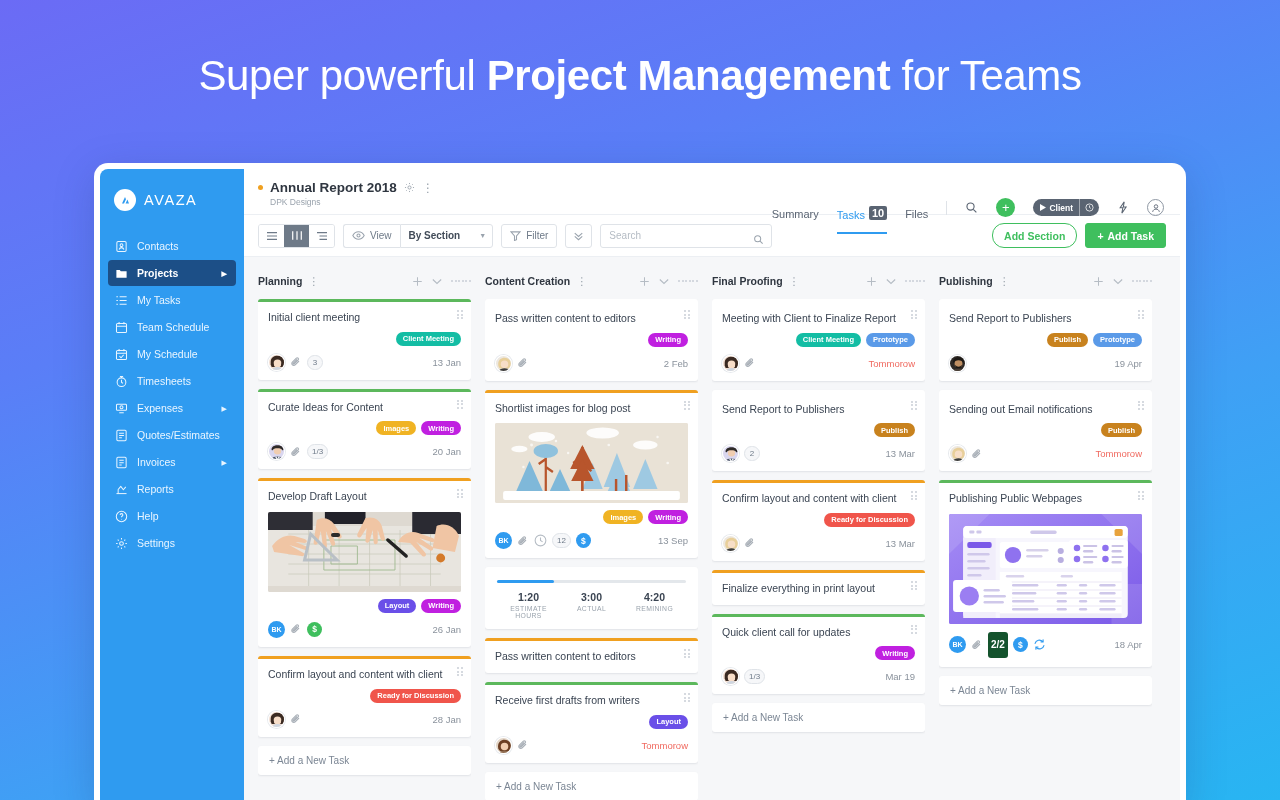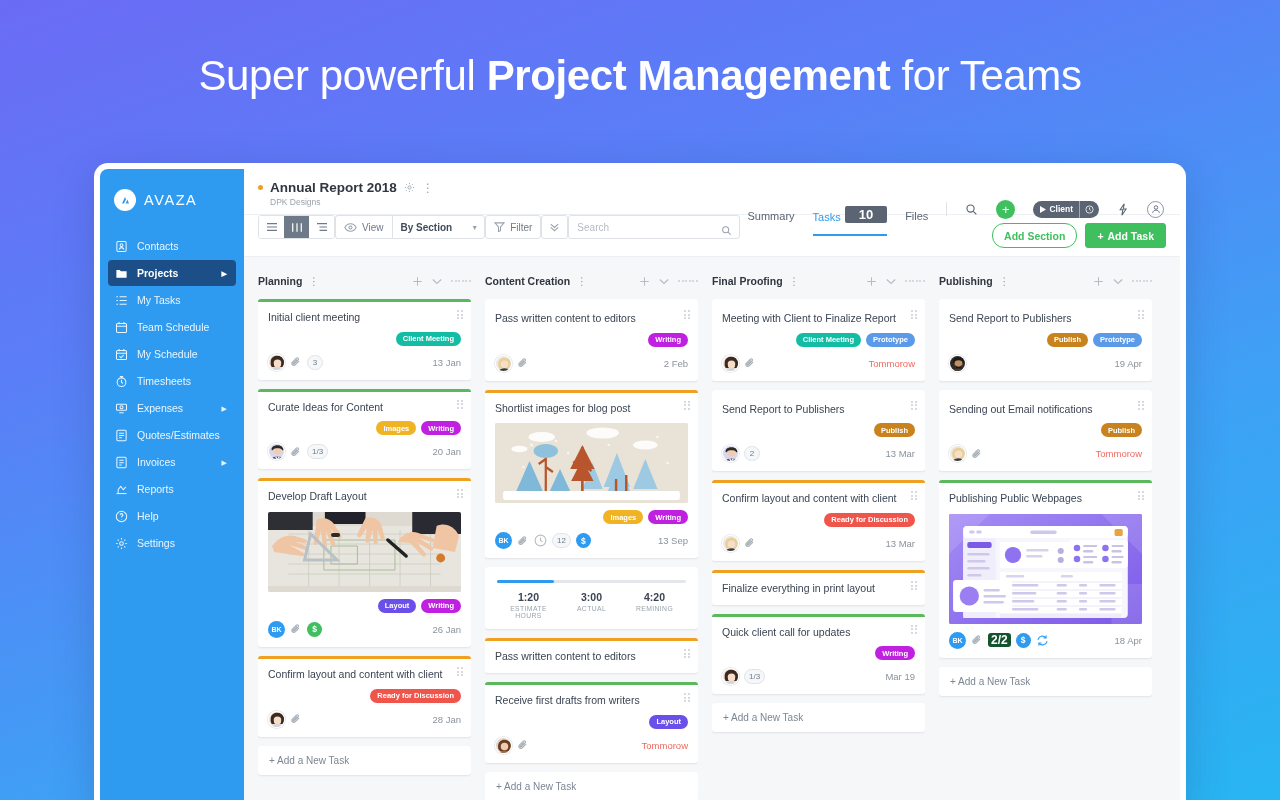--- a/index.html
+++ b/index.html
@@ -76,22 +76,22 @@
   .proj-dot { width: 5px; height: 5px; border-radius: 50%; background: #f0a020; }
   .proj-title { font-size: 13.5px; font-weight: 700; color: #2f3640; }
   .proj-sub { font-size: 8.5px; color: #9aa3ad; margin-left: 12px; margin-top: 2px; }
   .hdr-ico { color: #9aa3ad; display:flex; align-items:center; }
   .hdr-dots { font-size: 12px; color: #9aa3ad; letter-spacing: 0; line-height: 1; cursor:pointer;}
 
   .proj-nav { margin-left: auto; display: flex; align-items: center; gap: 18px; padding-top: 2px; }
   .pnav-link { font-size: 11px; color: #5a6472; cursor: pointer; padding-bottom: 11px; margin-top: 24px; }
   .pnav-link.active { color: #2f9bf0; border-bottom: 2px solid #2f9bf0; font-weight: 400; }
   .pnav-badge {
-    display:inline-block; background:#5a6472; color:#fff; font-size:13px; font-weight:700;
-    border-radius: 2px; padding: 1px 14px; margin-left: 4px; vertical-align: 1.5px;
+    display:inline-block; background:#5a6472; color:#fff; font-size:11px; font-weight:700;
+    border-radius: 2px; padding: 1px 3px; margin-left: 4px; vertical-align: 1.5px;
   }
   .pnav-sep { width:1px; height:14px; background:#dfe3e8; }
   .circle-add {
     width: 19px; height: 19px; border-radius: 50%; background: #3fbf5e;
     color:#fff; display:flex; align-items:center; justify-content:center;
     font-size: 13px; line-height: 1; cursor: pointer;
   }
   .start-pill {
     display:flex; align-items:center; background:#5a6472; border-radius:10px; height:17px;
     color:#fff; font-size:8.5px; overflow:hidden; cursor:pointer;
@@ -99,21 +99,21 @@
   .start-pill .lbl { display:flex; align-items:center; gap:3px; padding:0 6px 0 7px; font-weight:700;}
   .start-pill .divd { width:1px; background:rgba(255,255,255,.45); height:17px; }
   .start-pill .clk { padding: 0 5px; display:flex; align-items:center;}
   .avatar-circle {
     width:17px;height:17px;border-radius:50%;border:1.4px solid #8e97a3;display:flex;
     align-items:center;justify-content:center;
   }
 
   
   .toolbar {
-    height: 42px; display: flex; 
+    height: 42px; display: flex; align-items: center; gap: 8px;
     padding: 0 14px; background: #ffffff; border-bottom: 1px solid #eceff3;
   }
   .seg { display:flex; border:1px solid #dfe3e8; border-radius:3px; overflow:hidden; height:24px;}
   .seg > div { width:25px; display:flex;align-items:center;justify-content:center;cursor:pointer;background:#fff;}
   .seg > div.on { background:#6e7a88; }
   .btn {
     display:flex;align-items:center;gap:5px;height:24px;padding:0 8px;
     border:1px solid #dfe3e8;border-radius:3px;background:#fff;
     font-size:10px;color:#6e7a88;cursor:pointer;white-space:nowrap;
   }
@@ -178,22 +178,22 @@
   .card-foot { display:flex; align-items:center; gap:5px; margin-top:8px; }
   .card-foot .date { margin-left:auto; font-size:9.5px; color:#8a929c; }
   .card-foot .date.red { color:#f0695f; }
   .av { width:17px;height:17px;border-radius:50%;overflow:hidden;flex:none;border:1px solid #fff; box-shadow:0 0 0 1px #e6e9ed;}
   .av svg{display:block;}
   .chip {
     min-width:16px;height:15px;border-radius:8px;border:1px solid #dfe3e8;background:#f6f7f9;
     font-size:8px;color:#6e7a88;display:flex;align-items:center;justify-content:center;padding:0 4px;
   }
   .chip-blue {
-    min-width:16px;height:14px;border-radius:3px;background:#14532d;
-    font-size:12px;color:#fff;display:flex;align-items:center;justify-content:center;padding:0 3px;font-weight:700;
+    min-width:16px;height:26px;border-radius:3px;background:#14532d;
+    font-size:10px;color:#fff;display:flex;align-items:center;justify-content:center;padding:0 3px;font-weight:700;
   }
   .badge-bk {
     width:17px;height:17px;border-radius:50%;background:#2f9bf0;color:#fff;
     font-size:7px;font-weight:700;display:flex;align-items:center;justify-content:center;flex:none;
   }
   .badge-dollar {
     width:15px;height:15px;border-radius:50%;background:#3fbf5e;color:#fff;
     font-size:8.5px;font-weight:700;display:flex;align-items:center;justify-content:center;flex:none;
   }
   .badge-dollar.blue { background:#2f9bf0; }

